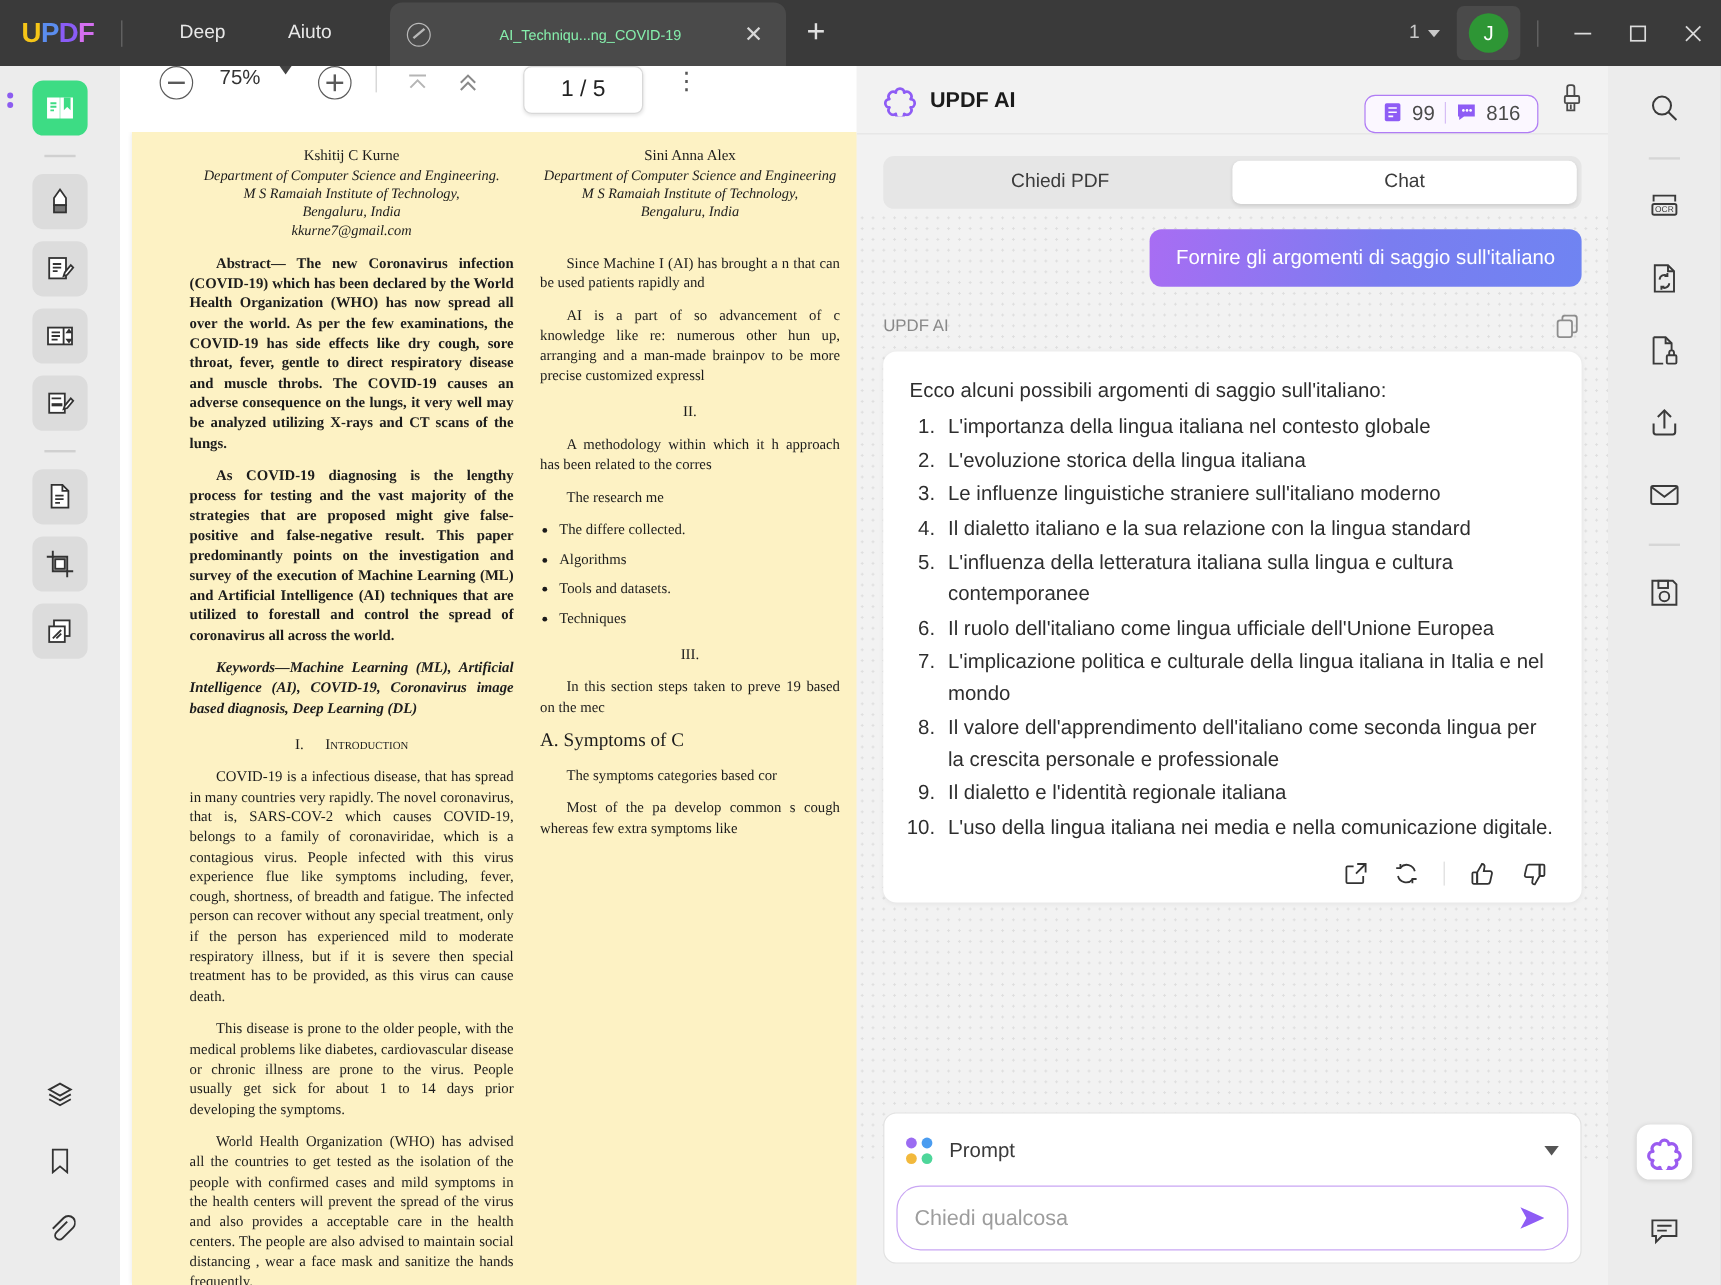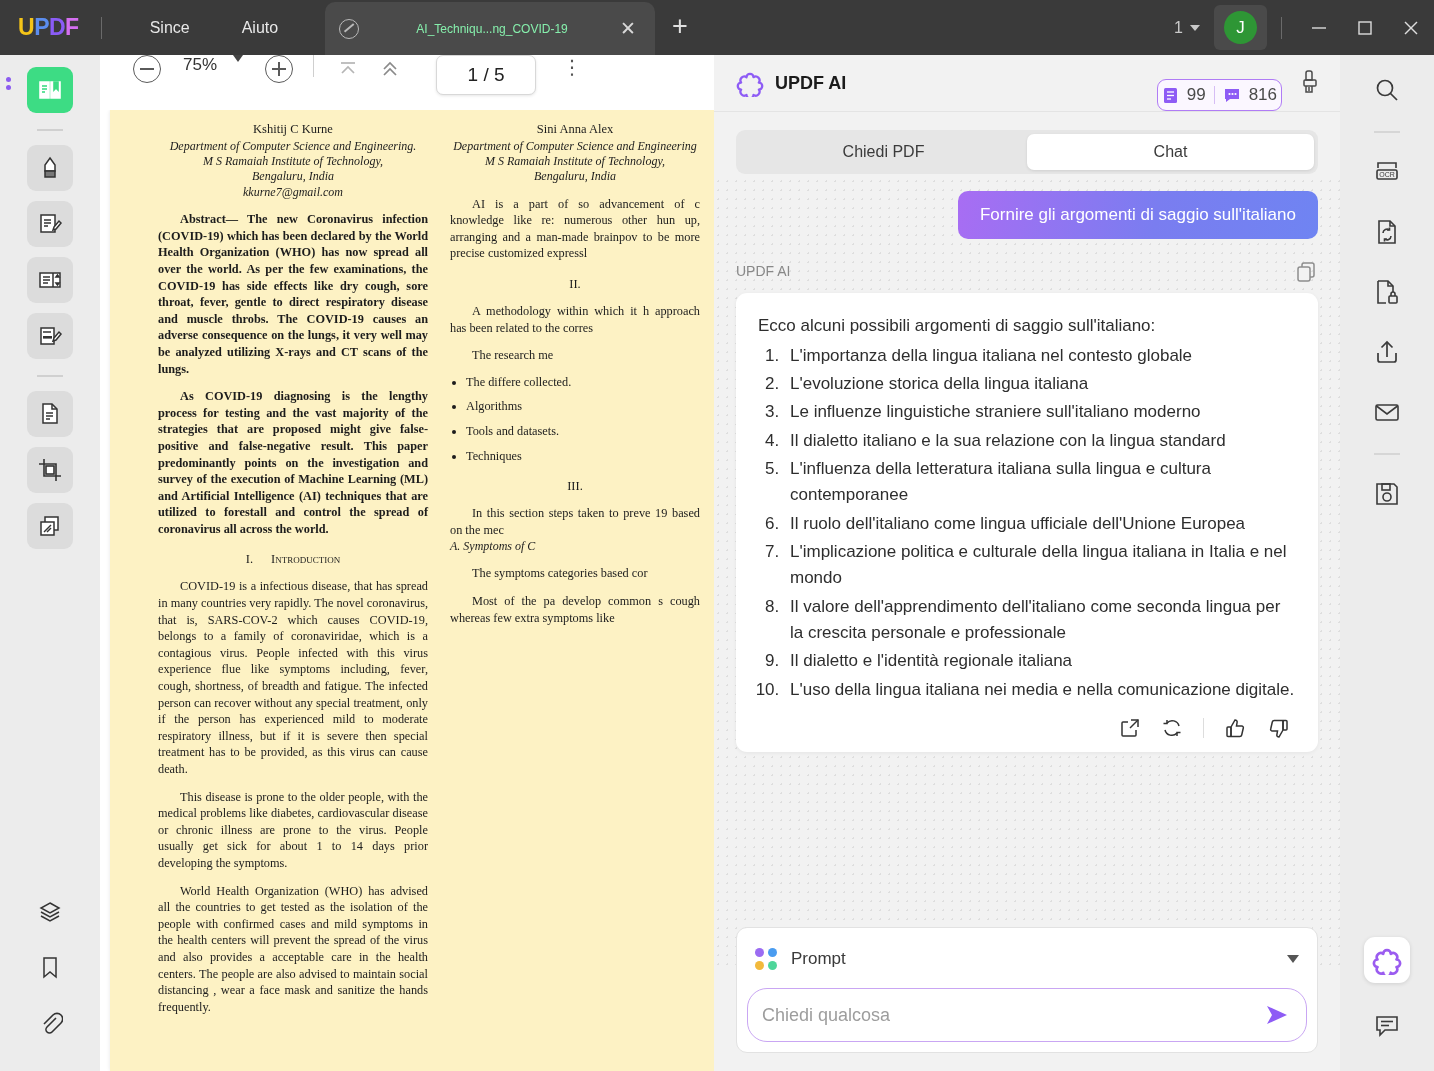--- a/index.html
+++ b/index.html
@@ -178,39 +178,39 @@
     font-size: 12.3px; line-height: 1.35; text-align: justify;
     text-indent: 22px; margin-top: 11px;
   }
   .para.bold { font-weight: bold; }
   .para.ital { font-weight:bold; font-style: italic; }
   .sec-head {
     text-align:center; font-size: 12.5px; margin-top: 15px; margin-bottom: 3px;
     font-variant: small-caps;
   }
   .sec-head .numeral { margin-right: 18px; }
-  .subhead { font-size:12px; font-style:italic; margin-top:1px; }
+  .subhead { font-size:16px; margin-top:11px; }
   .bullets { margin-top: 10px; padding-left: 16px; }
   .bullets li { font-size: 12.3px; line-height:1.35; margin-bottom: 8px; text-align: justify;}
 
   
   .ai-panel {
     position:absolute; left: 714px; top: 0; width: 626px; height: 1016px;
     background: #f2f2f2;
   }
   .ai-header {
     height: 57px; display:flex; align-items:center; padding: 0 18px 0 22px;
     border-bottom: 1px solid #e4e4e4; background:#f2f2f2;
   }
   .ai-logo { width: 28px; height: 28px; margin-right: 11px; }
   .ai-title { font-size: 18px; font-weight: bold; color: #1b1b1b; flex:1; }
   .credits {
-    display:flex; align-items:center; gap: 8px;
+    display:flex; align-items:flex-start; gap: 8px;
     border: 1.6px solid #b07cf5; border-radius: 9px;
-    padding: 5px 4px; background:#fbf7ff;margin-top:24px;
+    padding: 5px 14px; background:#fbf7ff;margin-top:24px;
   }
   .credits .cnum { font-size: 17px; color:#4a4a4a; }
   .credits .vsep { width:1px; height:18px; background:#d6bdf5; }
   .brush-btn { margin-left: 16px; cursor:pointer; display:flex; }
 
   .tabs-wrap {
     margin: 18px 22px 0; height: 44px; background:#e6e6e6;
     border-radius: 9px; display:flex; padding: 4px;
   }
   .tab-pill {
@@ -308,21 +308,21 @@
 <body>
 
 <div class="titlebar">
   <div class="brand">
     <span>U</span>
       <span>P</span>
       <span>D</span>
       <span>F</span>
   </div>
   <div class="tb-sep"></div>
-  <div class="menu-item">Since</div>
+  <div class="menu-item">Deep</div>
   <div class="menu-item">Aiuto</div>
 
   <div class="tab">
     <div class="tab-icon"></div>
     <div class="tab-title">AI_Techniqu...ng_COVID-19</div>
     <div class="tab-close">✕</div>
   </div>
   <div class="tab-new">+</div>
 
   <div class="tb-right">
@@ -484,37 +484,39 @@
 
         <div class="col">
           <div class="auth-name">Kshitij C Kurne</div>
           <div class="auth-line">Department of Computer Science and Engineering.</div>
           <div class="auth-line">M S Ramaiah Institute of Technology,</div>
           <div class="auth-plain">Bengaluru, India</div>
           <div class="auth-plain">kkurne7@gmail.com</div>
 
           <div class="para bold">Abstract— The new Coronavirus infection (COVID-19) which has been declared by the World Health Organization (WHO) has now spread all over the world. As per the few examinations, the COVID-19 has side effects like dry cough, sore throat, fever, gentle to direct respiratory disease and muscle throbs. The COVID-19 causes an adverse consequence on the lungs, it very well may be analyzed utilizing X-rays and CT scans of the lungs.</div>
           <div class="para bold">As COVID-19 diagnosing is the lengthy process for testing and the vast majority of the strategies that are proposed might give false-positive and false-negative result. This paper predominantly points on the investigation and survey of the execution of Machine Learning (ML) and Artificial Intelligence (AI) techniques that are utilized to forestall and control the spread of coronavirus all across the world.</div>
+          <div class="para ital">Keywords—Machine Learning (ML), Artificial Intelligence (AI), COVID-19, Coronavirus image based diagnosis, Deep Learning (DL)</div>
 
           <div class="sec-head">
             <span class="numeral">I.</span><span>Introduction</span>
           </div>
 
           <div class="para">COVID-19 is a infectious disease, that has spread in many countries very rapidly. The novel coronavirus, that is, SARS-COV-2 which causes COVID-19, belongs to a family of coronaviridae, which is a contagious virus. People infected with this virus experience flue like symptoms including, fever, cough, shortness, of breadth and fatigue. The infected person can recover without any special treatment, only if the person has experienced mild to moderate respiratory illness, but if it is severe then special treatment has to be provided, as this virus can cause death.</div>
           <div class="para">This disease is prone to the older people, with the medical problems like diabetes, cardiovascular disease or chronic illness are prone to the virus. People usually get sick for about 1 to 14 days prior developing the symptoms.</div>
           <div class="para">World Health Organization (WHO) has advised all the countries to get tested as the isolation of the people with confirmed cases and mild symptoms in the health centers will prevent the spread of the virus and also provides a acceptable care in the health centers. The people are also advised to maintain social distancing , wear a face mask and sanitize the hands frequently.</div>
 
         </div>
 
         <div class="col right">
           <div class="auth-name">Sini Anna Alex</div>
           <div class="auth-line">Department of Computer Science and Engineering</div>
           <div class="auth-line">M S Ramaiah Institute of Technology,</div>
           <div class="auth-plain">Bengaluru, India</div>
 
+          <div class="para" style="margin-top:26px">Since Machine I (AI) has brought a n that can be used patients rapidly and</div>
           <div class="para">AI is a part of so advancement of c knowledge like re: numerous other hun up, arranging and a man-made brainpov to be more precise customized expressl</div>
           <div class="sec-head">II.</div>
           <div class="para">A methodology within which it h approach has been related to the corres</div>
           <div class="para">The research me</div>
           <ul class="bullets">
             <li>The differe collected.</li>
             <li>Algorithms</li>
             <li>Tools and datasets.</li>
             <li>Techniques</li>
           </ul>

